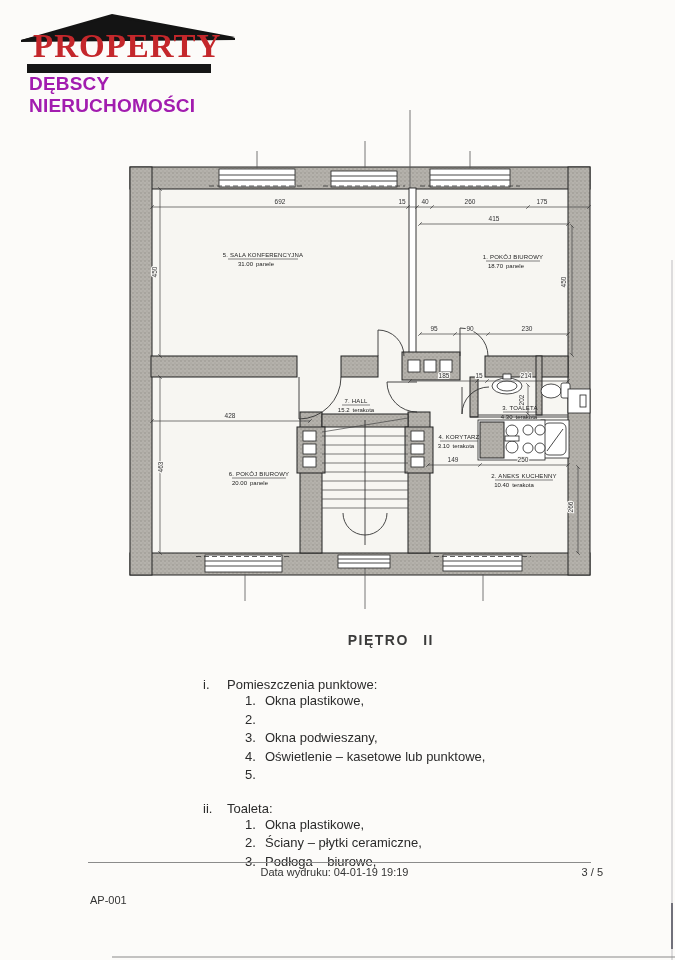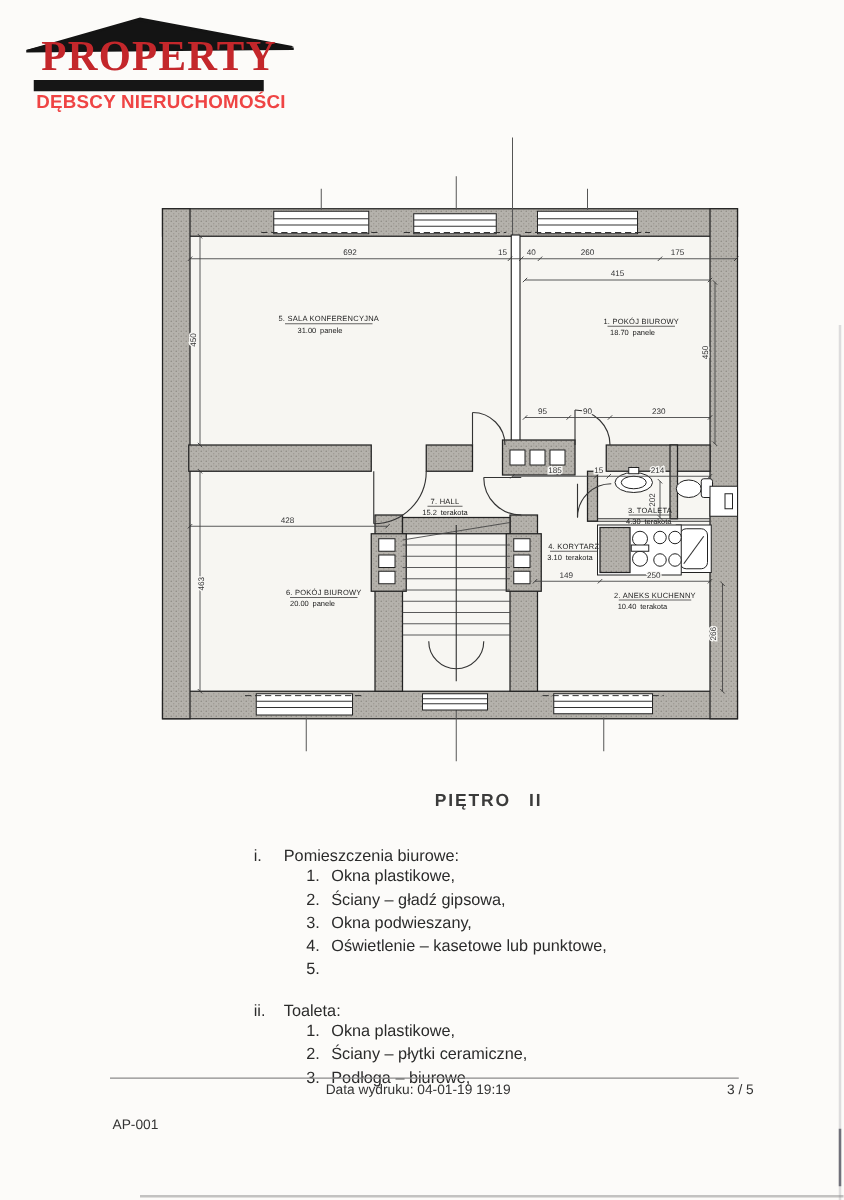--- a/index.html
+++ b/index.html
@@ -5,22 +5,22 @@
   html,body{margin:0;padding:0;}
   body{width:675px;height:960px;position:relative;background:#fcfbf9;
        font-family:"Liberation Sans",sans-serif;color:#2e2e2e;overflow:hidden;}
 
   
   .logo{position:absolute;left:12px;top:6px;width:230px;height:86px;}
   .logo svg{position:absolute;left:0;top:0;}
   .logo-title{position:absolute;left:21px;top:22px;font-family:"Liberation Serif",serif;
       font-weight:700;font-size:33px;letter-spacing:1px;color:#c4272b;transform:scaleY(1.04);}
   .logo-bar{position:absolute;left:15px;top:58px;width:184px;height:9px;background:#161616;}
-  .logo-sub{position:absolute;left:17px;top:67px;font-weight:700;font-size:15px;
-      letter-spacing:.2px;color:#ef4444;}
+  .logo-sub{position:absolute;left:17px;top:67px;font-weight:700;font-size:19px;
+      letter-spacing:.2px;color:#a21caf;}
 
   
   #plan{position:absolute;left:0;top:0;}
   .wall{fill:url(#wallhatch);stroke:#222;stroke-width:1;}
   .thin{stroke:#333;stroke-width:.9;fill:none;}
   .axis{stroke:#555;stroke-width:.8;}
   .dimline{stroke:#444;stroke-width:.7;}
   .dim{font-size:6.5px;fill:#333;text-anchor:middle;
        paint-order:stroke;stroke:#f7f6f3;stroke-width:2.2px;}
   .rname{font-size:6px;fill:#222;text-anchor:middle;letter-spacing:.2px;}
@@ -297,29 +297,28 @@
       <text class="rarea" x="250" y="485"><tspan>20.00</tspan><tspan dx="3">panele</tspan></text>
     </g>
   </g>
 </svg>
 
 <div class="plan-title">PIĘTRO II</div>
 
 <div class="notes">
   <div class="sec">
     <span class="marker">i.</span>
-    <span class="stitle">Pomieszczenia biurowe:</span>
+    <span class="stitle">Pomieszczenia punktowe:</span>
   </div>
   <div class="itm">
     <span class="num">1.</span>
     <span class="txt">Okna plastikowe,</span>
   </div>
   <div class="itm">
     <span class="num">2.</span>
-    <span class="txt">Ściany – gładź gipsowa,</span>
   </div>
   <div class="itm">
     <span class="num">3.</span>
     <span class="txt">Okna podwieszany,</span>
   </div>
   <div class="itm">
     <span class="num">4.</span>
     <span class="txt">Oświetlenie – kasetowe lub punktowe,</span>
   </div>
   <div class="itm">

